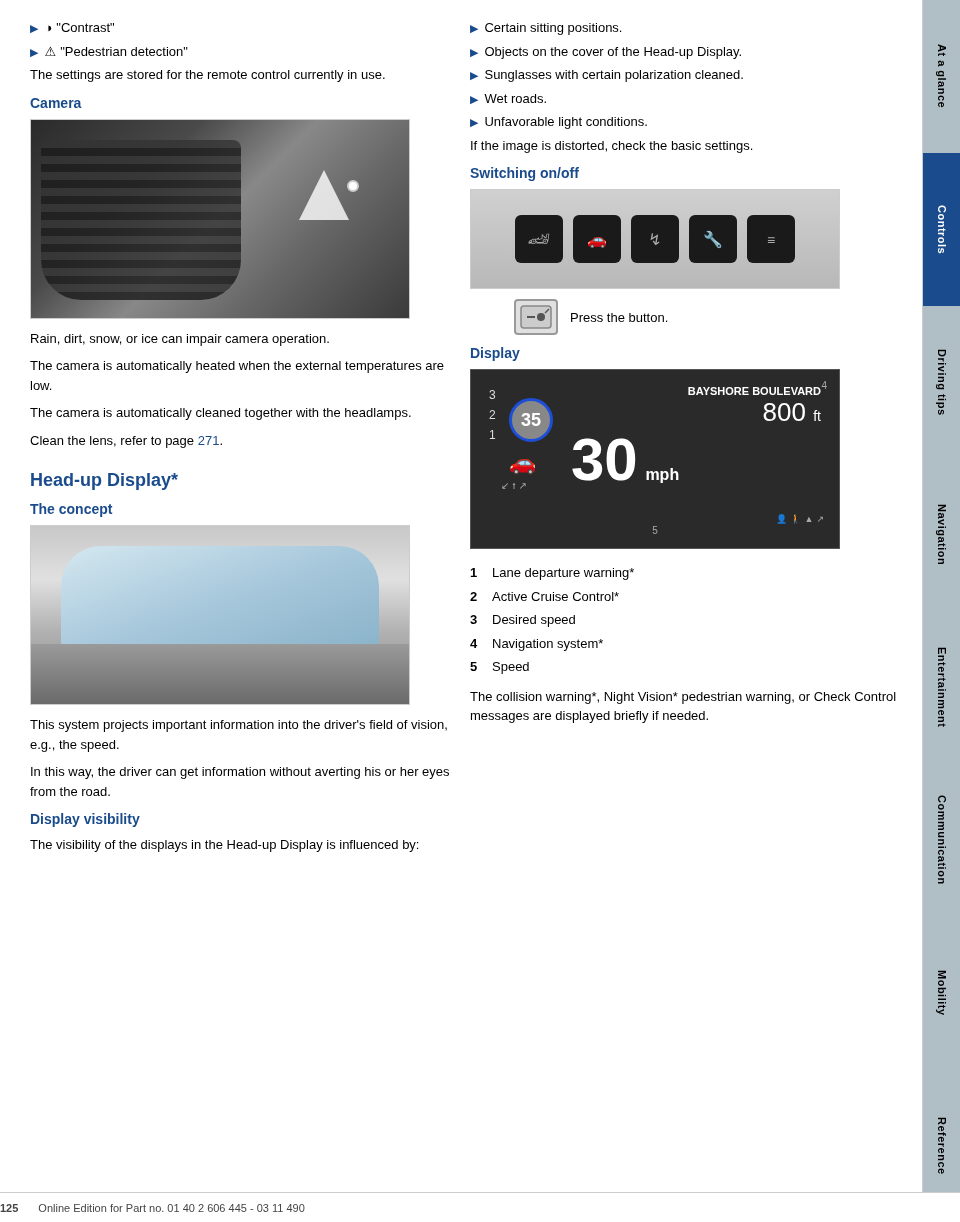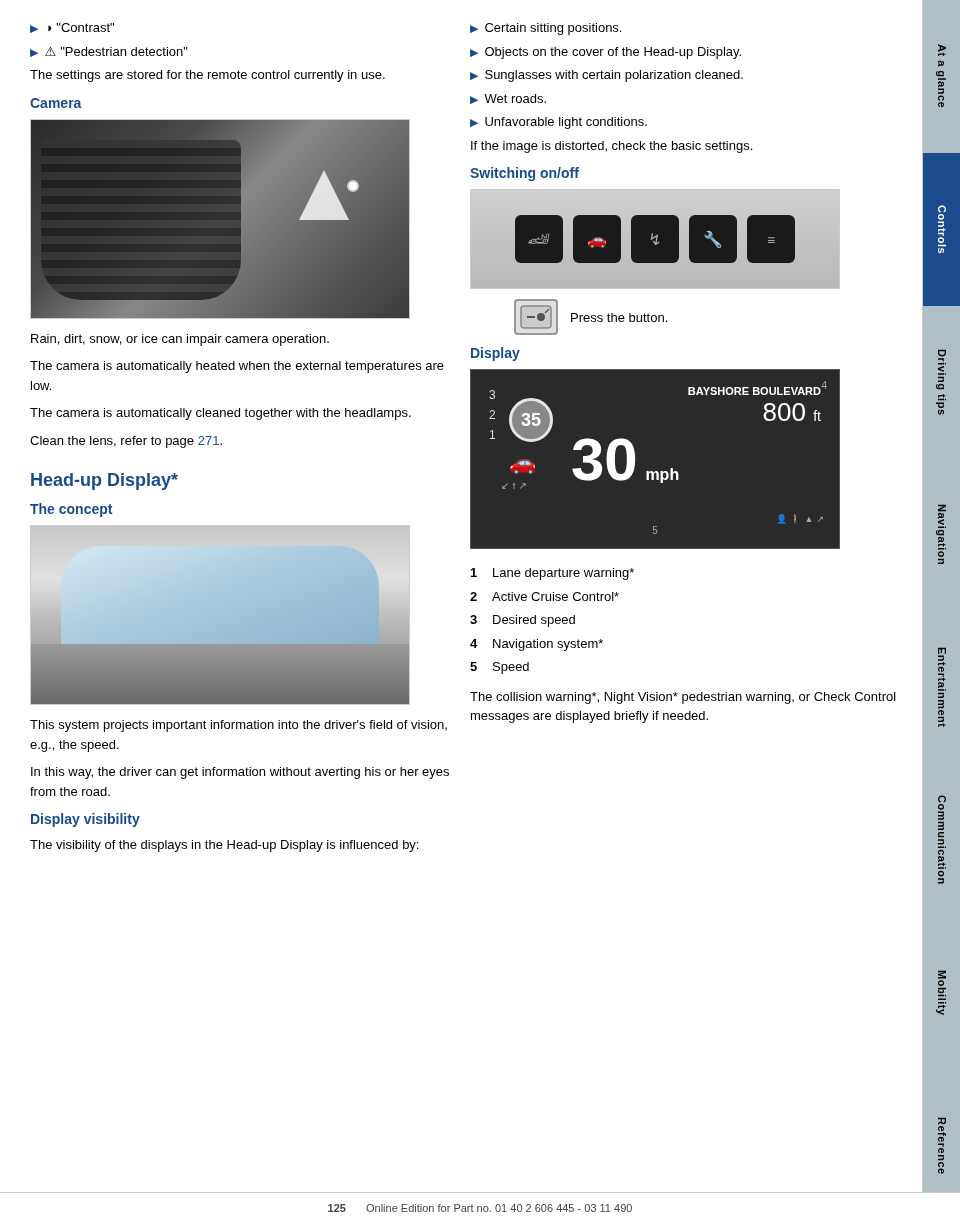--- a/index.html
+++ b/index.html
@@ -279,21 +279,20 @@
     }
 
     .page-footer {
       position: absolute;
       bottom: 0;
       left: 0;
       right: 0;
       height: 30px;
       display: flex;
       align-items: center;
-      justify-content: center;
       font-size: 11px;
       color: #444;
       border-top: 1px solid #ccc;
       background: #fff;
     }
 
     .page-number {
       font-weight: bold;
       margin-right: 20px;
     }
@@ -424,21 +423,21 @@
       <div class="display-image">
         <div class="hud-content">
 
           <div style="position:absolute;left:8px;top:8px;display:flex;flex-direction:column;gap:6px;">
             <span style="font-size:12px;color:#ddd;">3</span>
             <span style="font-size:12px;color:#ddd;">2</span>
             <span style="font-size:12px;color:#ddd;">1</span>
           </div>
 
           <div style="position:absolute;left:28px;top:18px;">
-            <div style="width:44px;height:44px;border-radius:50%;background:#888;border:3px solid #e5e5e5;display:flex;align-items:center;justify-content:center;color:#fff;font-size:18px;font-weight:bold;">35</div>
+            <div style="width:44px;height:44px;border-radius:50%;background:#888;border:3px solid #1d4ed8;display:flex;align-items:center;justify-content:center;color:#fff;font-size:18px;font-weight:bold;">35</div>
           </div>
 
           <div style="position:absolute;left:28px;top:70px;color:#aaa;font-size:22px;">🚗</div>
 
           <div style="position:absolute;left:20px;top:100px;display:flex;gap:2px;">
             <span style="color:#aaa;font-size:10px;">↙</span>
             <span style="color:#fff;font-size:10px;">↑</span>
             <span style="color:#aaa;font-size:10px;">↗</span>
           </div>
 

